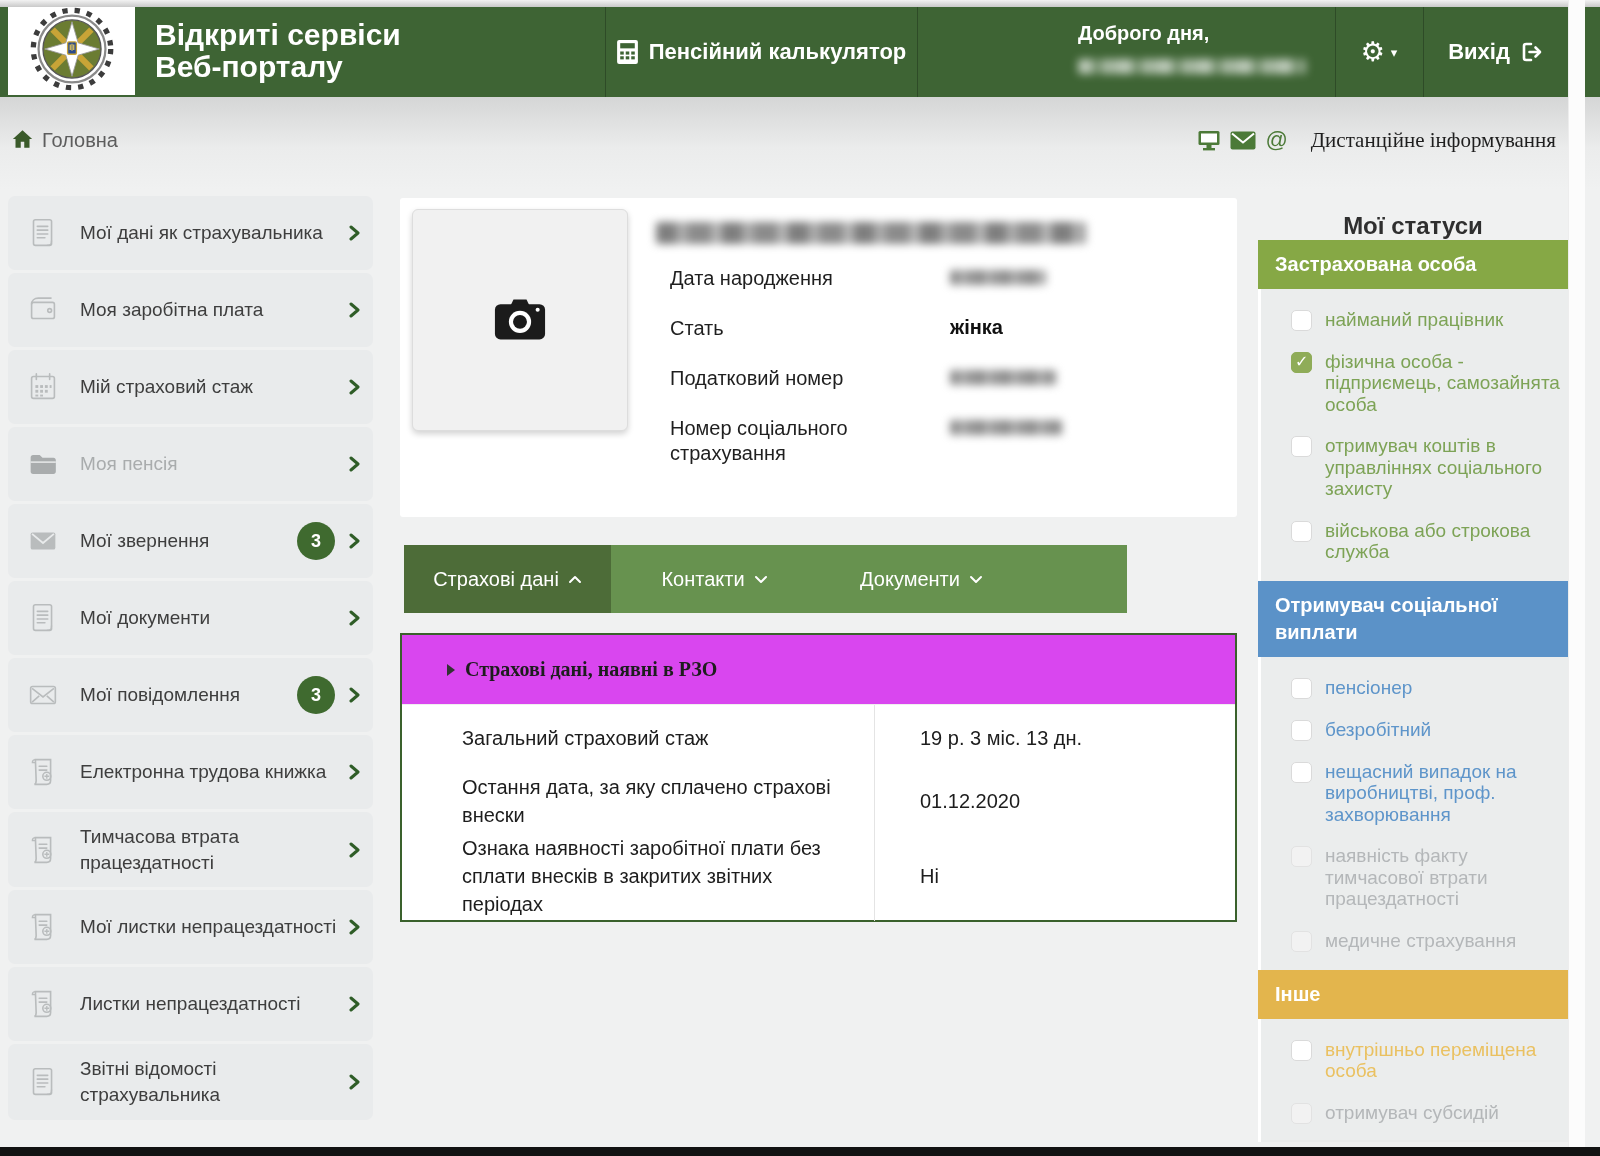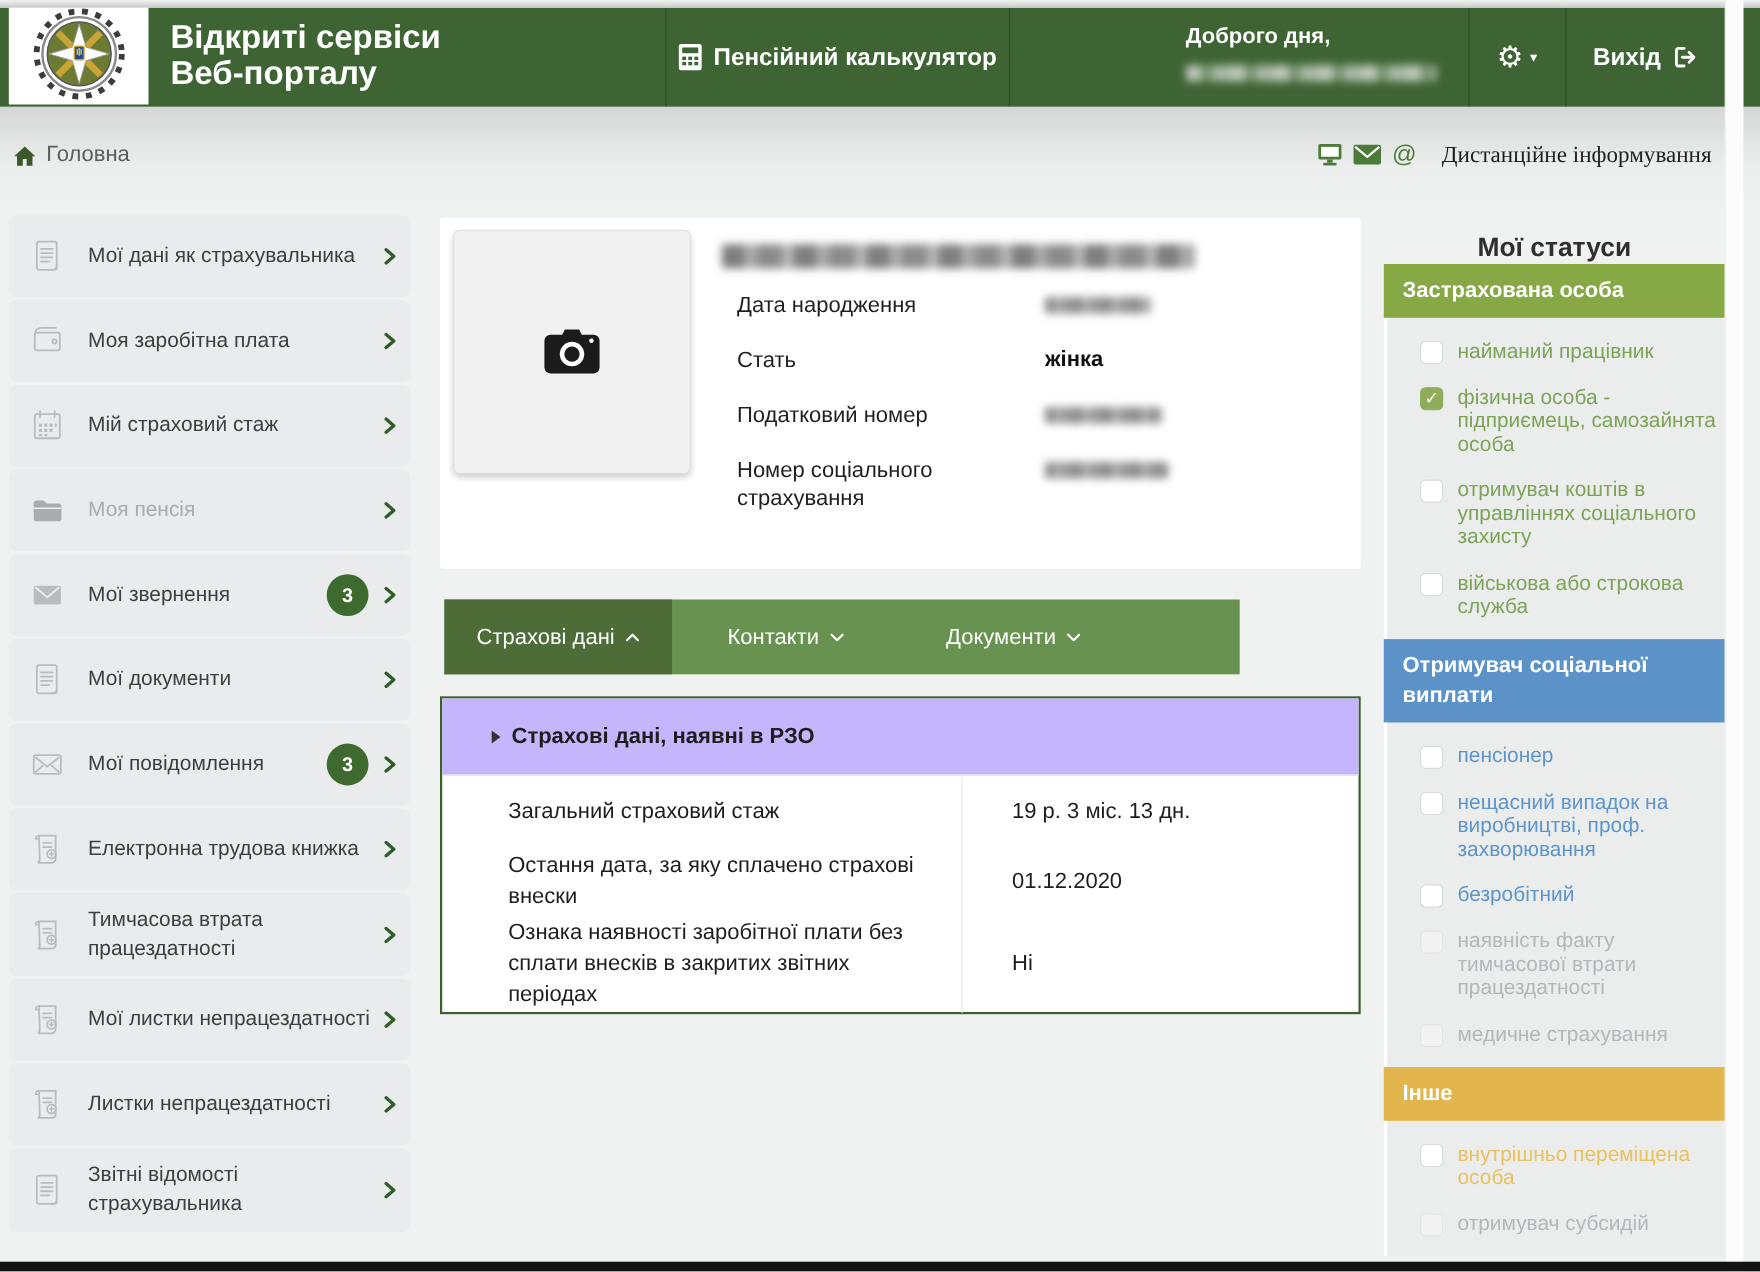--- a/index.html
+++ b/index.html
@@ -31,21 +31,21 @@
   .gear-block{position:absolute;left:1335px;width:88px;height:90px;display:flex;
     align-items:center;justify-content:center;gap:6px;color:#fff;cursor:pointer;}
   .gear-glyph{font-size:27px;line-height:1;}
   .caret-down-glyph{font-size:13px;}
   .logout-block{position:absolute;left:1423px;width:145px;height:90px;display:flex;
     align-items:center;justify-content:center;gap:9px;color:#fff;font-weight:bold;
     font-size:22px;cursor:pointer;}
   
   .crumb-bar{position:absolute;top:97px;left:0;width:1600px;height:93px;
     background:linear-gradient(180deg,#d5d6d6 0%,#ebecec 55%,#f0f1f1 100%);}
-  .crumb{position:absolute;left:12px;top:32px;display:flex;align-items:flex-end;gap:9px;
+  .crumb{position:absolute;left:12px;top:32px;display:flex;align-items:flex-start;gap:9px;
     font-size:20px;color:#5d5d5d;cursor:pointer;}
   .remote{position:absolute;right:44px;top:30px;display:flex;align-items:center;gap:9px;
     font-family:"Liberation Serif","DejaVu Serif",serif;font-size:21px;color:#1e1e1e;}
   .remote .at{color:#4c7a38;font-size:22px;font-family:"Liberation Sans",sans-serif;}
   .remote-label{margin-left:14px;}
   
   .sidebar{position:absolute;left:8px;top:196px;width:365px;display:flex;
     flex-direction:column;gap:3px;}
   .s-item{background:#e9ebec;border-radius:7px;min-height:74px;display:flex;
     align-items:center;padding:12px 12px 12px 16px;cursor:pointer;}
@@ -74,22 +74,22 @@
   .vb1{width:96px}.vb3{width:106px}.vb4{width:112px}
   
   .tabs{position:absolute;left:404px;top:545px;width:723px;height:68px;background:#67924f;
     display:flex;}
   .tab{width:207px;display:flex;align-items:center;justify-content:center;gap:9px;
     color:#fff;font-size:20px;cursor:pointer;}
   .tab.active{background:#4d6c38;}
   
   .panel{position:absolute;left:400px;top:633px;width:837px;height:289px;background:#fff;
     border:2px solid #3a612c;}
-  .panel-head{height:70px;background:#c4b5fd;border-bottom:1px solid #efefef;display:flex;
-    align-items:center;padding-left:45px;font-size:20px;font-weight:bold;color:#1d1d1d;}
+  .panel-head{height:70px;background:#d946ef;border-bottom:1px solid #efefef;display:flex;
+    align-items:center;padding-left:45px;font-size:20px;font-weight:bold;color:#1d1d1d;font-family:Liberation Serif, serif;}
   .tri{width:0;height:0;border-left:8px solid #333;border-top:6px solid transparent;
     border-bottom:6px solid transparent;margin-right:10px;}
   .panel-body{display:grid;grid-template-columns:472px 1fr;}
   .pb-label{padding:0 40px 0 60px;font-size:20px;color:#1d1d1d;line-height:1.4;
     display:flex;align-items:center;}
   .pb-value{border-left:1px solid #e4e4e4;padding-left:45px;font-size:20px;color:#1d1d1d;
     display:flex;align-items:center;}
   .r1{height:66px}.r2{height:60px}.r3{height:90px}
   
   .statuses{position:absolute;left:1258px;top:212px;width:310px;}
@@ -529,25 +529,25 @@
   </div>
 
   <div class="st-head blue">Отримувач соціальної виплати</div>
   <div class="st-list">
     <div class="st-item blue">
       <span class="cb"></span>
       <span class="st-label">пенсіонер</span>
     </div>
     <div class="st-item blue">
       <span class="cb"></span>
+      <span class="st-label">безробітний</span>
+    </div>
+    <div class="st-item blue">
+      <span class="cb"></span>
       <span class="st-label">нещасний випадок на виробництві, проф. захворювання</span>
-    </div>
-    <div class="st-item blue">
-      <span class="cb"></span>
-      <span class="st-label">безробітний</span>
     </div>
     <div class="st-item muted">
       <span class="cb"></span>
       <span class="st-label">наявність факту тимчасової втрати працездатності</span>
     </div>
     <div class="st-item muted">
       <span class="cb"></span>
       <span class="st-label">медичне страхування</span>
     </div>
   </div>

